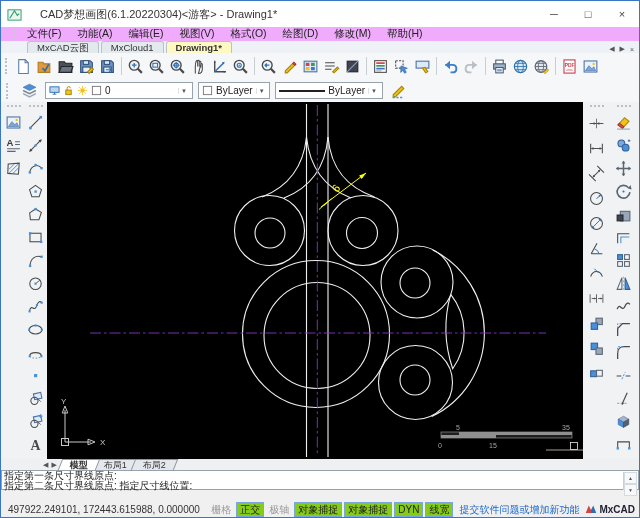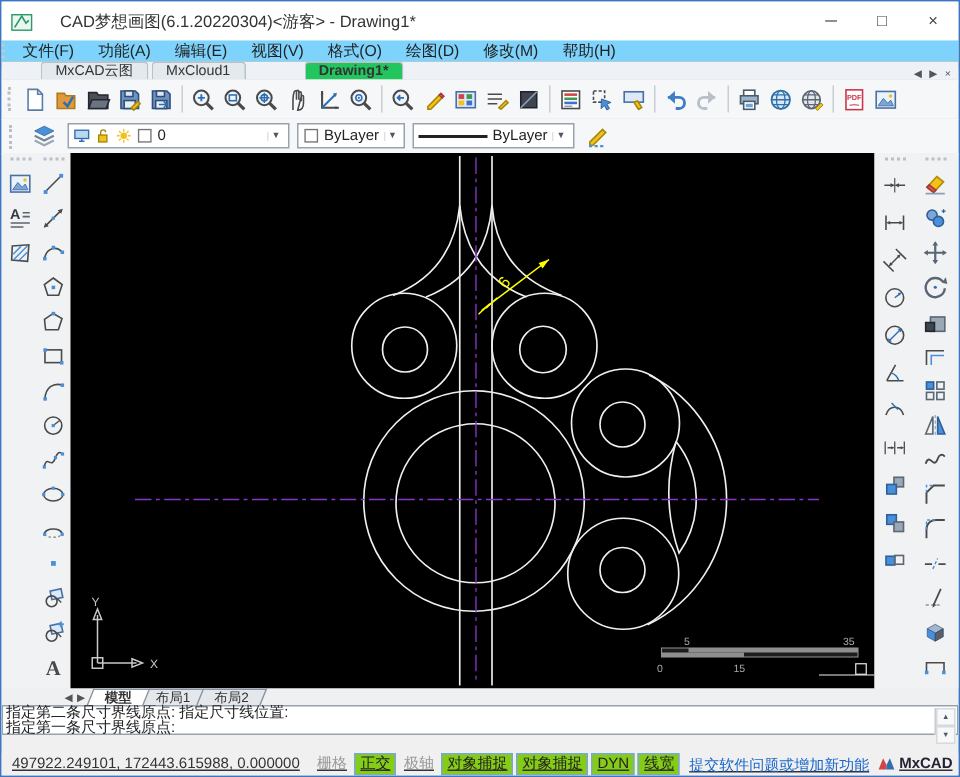--- a/index.html
+++ b/index.html
@@ -5,29 +5,29 @@
   html,body{margin:0;padding:0;background:#888;}
   #window{width:640px;height:518px;position:relative;background:#f0f0f0;border:1px solid #3a76c4;
     box-sizing:border-box;font-family:"Liberation Sans",sans-serif;overflow:hidden;}
   
   .titlebar{position:absolute;left:0;top:0;right:0;height:26px;background:#fff;display:flex;align-items:center;}
   .app-icon{margin-left:6px;width:15px;height:15px;}
   .title-text{font-size:11px;color:#333;margin-left:18px;white-space:nowrap;}
   .win-btns{margin-left:auto;display:flex;height:100%;}
   .win-btn{width:34px;display:flex;align-items:center;justify-content:center;font-size:11px;color:#444;}
   
-  .menubar{position:absolute;top:26px;left:0;right:0;height:14px;background:#7dd3fc;display:flex;gap:16px;
-    font-size:10.5px;color:#222;align-items:center;border-bottom:5px solid #737373;}
+  .menubar{position:absolute;top:26px;left:0;right:0;height:14px;background:#f0abfc;display:flex;gap:16px;
+    padding-left:12px;font-size:10.5px;color:#222;align-items:center;border-bottom:5px solid #737373;}
   .menu-item{white-space:nowrap;}
   .mgrip{width:2px;height:10px;border-left:2px dotted #c4c9cf;margin-right:-6px;}
   
   .doctabs{position:absolute;top:40px;left:0;right:0;height:12px;background:#eef1f5;display:flex;align-items:flex-end;padding-left:26px;border-bottom:1px solid #c9cfd6;}
   .doc-tab{font-size:9.5px;color:#333;background:#e4e9ee;border:1px solid #b9c2cc;border-bottom:none;
     padding:0 9px;height:11px;line-height:11px;border-radius:3px 3px 0 0;margin-right:2px;white-space:nowrap;}
-  .doc-tab.active{background:#22c55e;font-weight:bold;margin-left:37px;}
+  .doc-tab.active{background:#fef9c3;font-weight:bold;}
   .tabnavs{margin-left:auto;display:flex;gap:5px;padding-right:5px;align-items:center;}
   .tabnav-btn{font-size:7px;color:#555;}
   
   .toolbar{position:absolute;top:52px;left:0;right:0;height:26px;background:#f5f7f9;border-bottom:1px solid #d9dee3;
     display:flex;align-items:center;padding-left:3px;}
   .icon{width:21px;height:21px;display:flex;align-items:center;justify-content:center;flex:0 0 auto;}
   .icon svg{width:17px;height:17px;}
   .sep{width:1px;height:18px;background:#c9ced4;margin:0 3px;flex:0 0 auto;}
   .hgrip{width:3px;height:16px;border-left:2px dotted #b9c0c8;margin:0 3px 0 1px;flex:0 0 auto;}
   
@@ -62,21 +62,21 @@
     display:flex;flex-direction:column;}
   .vsb span{flex:1;display:flex;align-items:center;justify-content:center;font-size:5px;color:#556;border:1px solid #d5dade;background:#f7f8fa;}
   .cmdline{position:absolute;left:0;top:489px;right:0;height:12px;background:#fff;border:1px solid #98a2ac;border-top:none;
     box-sizing:border-box;font-size:10px;color:#222;display:flex;align-items:center;padding-left:2px;}
   .hsb{margin-left:auto;display:flex;align-items:center;height:10px;margin-right:14px;}
   .hsb .btn{width:11px;height:10px;font-size:5px;color:#556;display:flex;align-items:center;justify-content:center;background:#f0f2f4;border:1px solid #c9ced4;}
   .hsb .track{width:40px;height:10px;background:#f7f8fa;border-top:1px solid #c9ced4;border-bottom:1px solid #c9ced4;position:relative;}
   .hsb .thumb{position:absolute;left:2px;top:0;width:20px;height:10px;background:#d6dbe1;border:1px solid #b5bcc4;box-sizing:border-box;}
   
   .statusbar{position:absolute;left:0;top:501px;right:0;bottom:0;background:#f0f0f0;display:flex;align-items:center;
-    font-size:10px;color:#333;padding:0 4px;text-decoration:underline;}
+    font-size:10px;color:#333;padding:0 4px;}
   .coords{margin-left:3px;white-space:nowrap;}
   .togs{margin-left:auto;display:flex;align-items:center;gap:2px;}
   .tog{color:#9a9a9a;padding:0 3px;height:13px;line-height:13px;white-space:nowrap;}
   .tog.on{border:1px solid #7aa7d8;background:#84cc16;color:#222;}
   .status-link{color:#1a66cc;margin:0 4px;white-space:nowrap;text-align:center;}
   .brand{display:flex;align-items:center;gap:2px;font-weight:bold;color:#223;}
   .brand svg{width:12px;height:12px;}
   #sprite{position:absolute;width:0;height:0;overflow:hidden;}
 </style>
 </head>
@@ -867,22 +867,22 @@
 
   <div class="laytabs">
     <span class="laynav" style="display:flex;gap:3px">
         <span class="tabnav-btn">◀</span>
         <span class="tabnav-btn">▶</span>
       </span>
     <span style="display:contents"><div class="lay-tab active"><span>模型</span></div><div class="lay-tab"><span>布局1</span></div><div class="lay-tab"><span>布局2</span></div></span>
   </div>
 
   <div class="cmdhist">
+    <div>指定第一条尺寸界线原点:</div>
     <div>指定第二条尺寸界线原点:  指定尺寸线位置:</div>
-    <div>指定第一条尺寸界线原点:</div>
     <div class="vsb">
         <span>▲</span>
         <span>▼</span>
       </div>
   </div>
 
 
   <div class="statusbar">
     <span class="coords">497922.249101, 172443.615988, 0.000000</span>
     <div class="togs">

